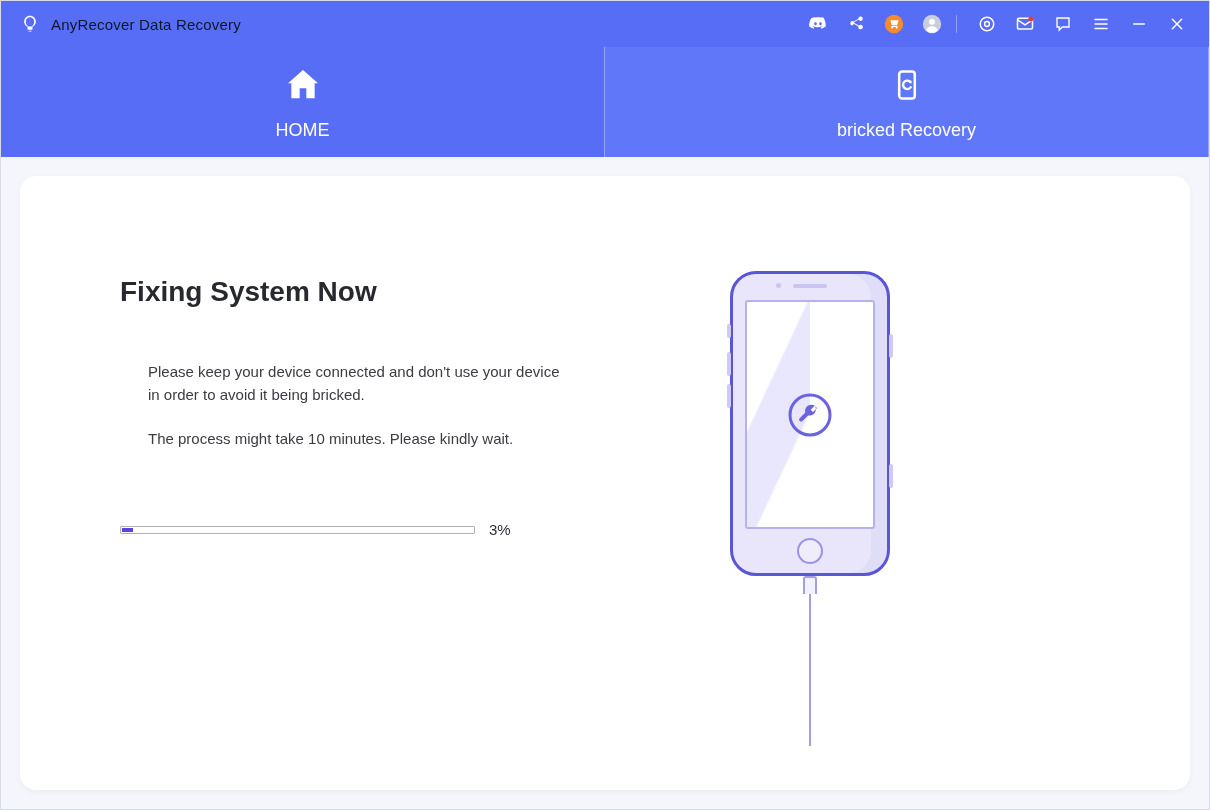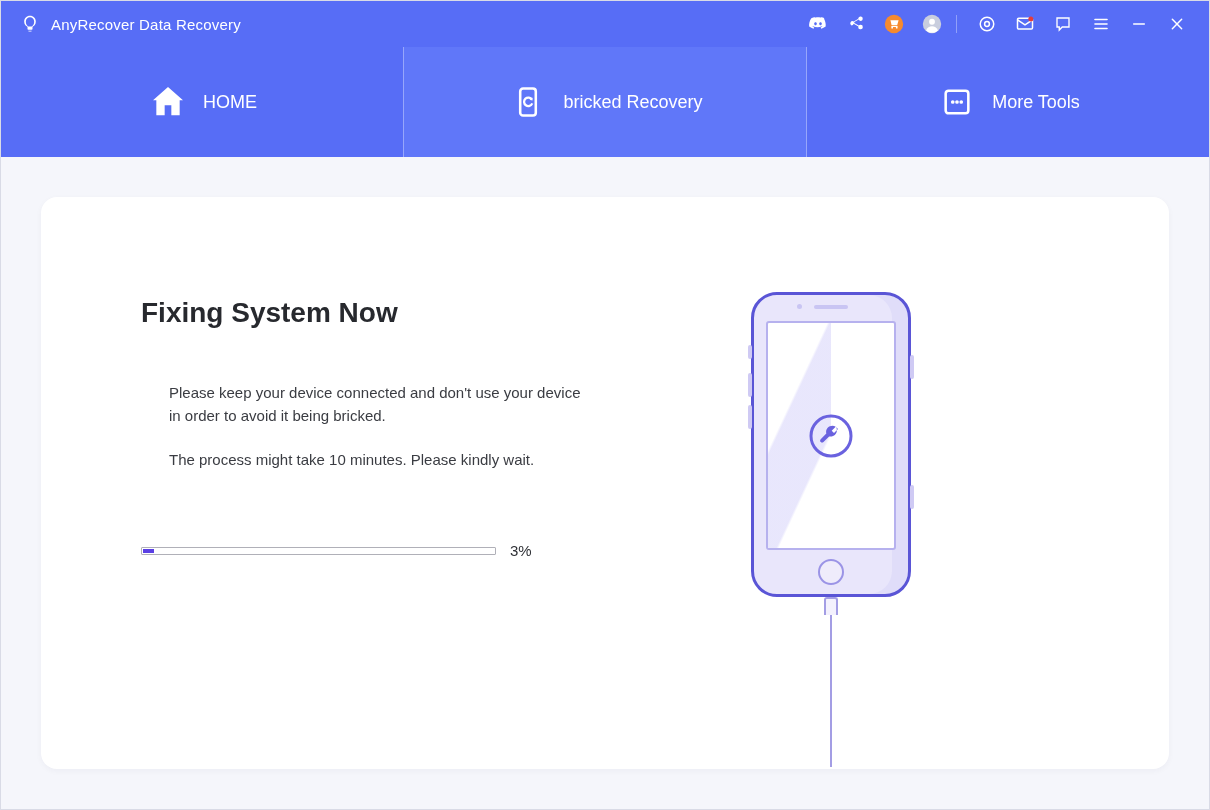--- a/index.html
+++ b/index.html
@@ -1,32 +1,32 @@
 <!DOCTYPE html>
 <html><head>
 <meta charset="utf-8">
 <style>
   * { box-sizing: border-box; margin: 0; padding: 0; }
   html, body { width: 1210px; height: 810px; font-family: "Segoe UI", Arial, sans-serif; background: #fff; }
   .window { width: 1210px; height: 810px; border: 1px solid #d9dbe6; background: #f5f6fb; display: flex; flex-direction: column; }
   
   .titlebar { height: 46px; background: #576df6; display: flex; align-items: center; padding: 0 18px 0 18px; color: #fff; }
   .titlebar .app-logo { width: 22px; height: 22px; margin-right: 10px; display:flex; align-items:center; justify-content:center;}
-  .titlebar .app-title { font-size: 15px; letter-spacing: .2px; font-weight: 400; color:#ffffff;}
+  .titlebar .app-title { font-size: 15px; letter-spacing: .2px; font-weight: 400; color:#0f172a;}
   .titlebar .spacer { flex: 1; }
   .tb-icn { width: 28px; height: 28px; margin-left: 10px; display:flex; align-items:center; justify-content:center; cursor:pointer; }
   .tb-sep { width:1px; height:18px; background: rgba(255,255,255,.35); margin: 0 6px 0 10px;}
   
   .navtabs { height: 110px; background: #576df6; display:flex; }
-  .navtab { flex:1; display:flex; align-items:center; justify-content:center; gap:14px; color:#fff; cursor:pointer; position:relative;}
+  .navtab { flex:1; display:flex; flex-direction:column; align-items:center; justify-content:center; gap:14px; color:#fff; cursor:pointer; position:relative;}
   .navtab.active { background: #6077f9; border-left:1px solid rgba(255,255,255,.35); border-right:1px solid rgba(255,255,255,.35);}
   .navtab .lbl { font-size:18px; font-weight:400; }
   .navtab .ic { width:42px; height:42px; display:flex; align-items:center; justify-content:center;}
   
-  .content { flex:1; padding: 40px; }
+  .content { flex:1; padding: 19px; }
   .card { width:100%; height:100%; background:#fff; border-radius:16px; box-shadow: 0 2px 6px rgba(30,34,80,.04); position:relative; }
   .left { position:absolute; left:100px; top:100px; width:440px; }
   .heading { font-size:28px; font-weight:700; color:#27292e; margin-bottom:52px;}
   .para { font-size:15px; color:#3a3c42; line-height:1.55; margin-bottom:20px;margin-left:28px;}
   .progress-wrap { position:absolute; left:100px; top:345px; display:flex; align-items:center; gap:14px;}
   .progress { width:355px; height:8px; border:1px solid #b0b0b8; border-radius:1px; position:relative; background:#fff;}
   .progress .fill { position:absolute; left:1px; top:1px; bottom:1px; background:#5b40e4; border-radius:0; }
   .pct { font-size:15px; color:#2f3136;}
   
   .phone-wrap { position:absolute; left:660px; top:95px; width:260px; }
@@ -130,31 +130,20 @@
     <div class="navtab active">
       <span class="ic">
         <svg width="34" height="34" viewBox="0 0 24 24">
             <rect x="6.5" y="2.5" width="11" height="19" rx="2" fill="none" stroke="#fff" stroke-width="1.8"></rect>
             <path fill="none" stroke="#fff" stroke-width="1.6" d="M14.8 10.3A3 3 0 1 0 15 13"></path>
             <path fill="#fff" d="M15 8.8l.2 2.2-2.1-.6z"></path>
           </svg>
       </span>
       <span class="lbl">bricked Recovery</span>
     </div>
-    <div class="navtab">
-      <span class="ic">
-        <svg width="34" height="34" viewBox="0 0 24 24">
-            <rect x="4" y="4" width="16" height="16" rx="2" fill="none" stroke="#fff" stroke-width="1.8"></rect>
-            <circle cx="9" cy="12" r="1.3" fill="#fff"></circle>
-            <circle cx="12" cy="12" r="1.3" fill="#fff"></circle>
-            <circle cx="15" cy="12" r="1.3" fill="#fff"></circle>
-          </svg>
-      </span>
-      <span class="lbl">More Tools</span>
-    </div>
   </div>
 
   <div class="content">
     <div class="card">
 
       <div class="left">
         <h1 class="heading">Fixing System Now</h1>
         <p class="para">Please keep your device connected and don't use your device in order to avoid it being bricked.</p>
         <p class="para">The process might take 10 minutes. Please kindly wait.</p>
       </div>

